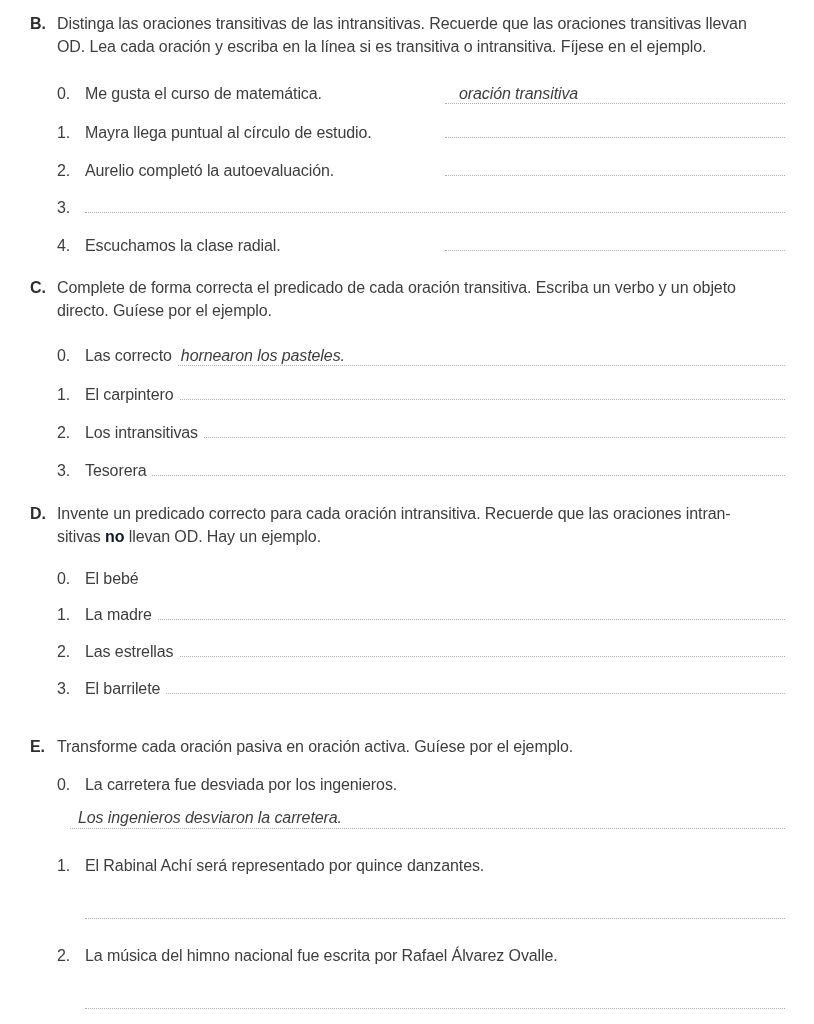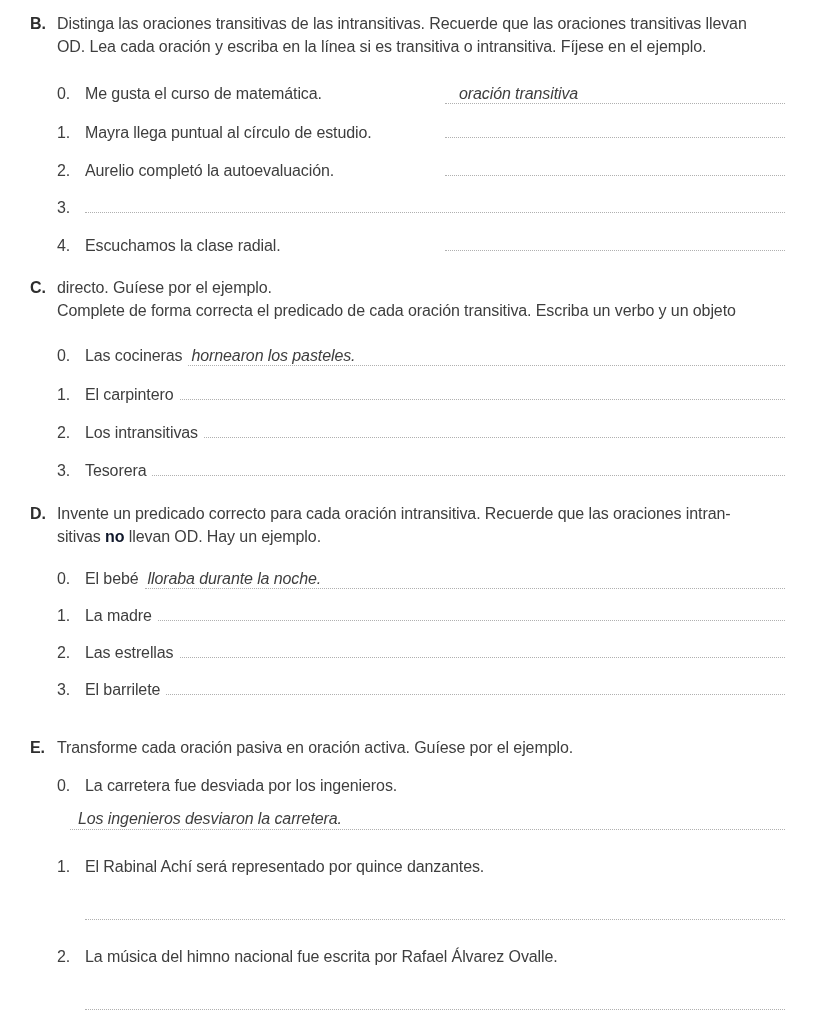--- a/index.html
+++ b/index.html
@@ -110,26 +110,26 @@
           <span class="sentence">Escuchamos la clase radial.</span>
           <span class="dotline"></span>
         </div>
       </div>
     </div>
   </div>
 
   <div class="section sec-cd sec-c">
     <div class="letter">C.</div>
     <div class="sec-body">
+      <div class="instr-line">Complete de forma correcta el predicado de cada oración transitiva. Escriba un verbo y un objeto</div>
       <div class="instr-line">directo. Guíese por el ejemplo.</div>
-      <div class="instr-line">Complete de forma correcta el predicado de cada oración transitiva. Escriba un verbo y un objeto</div>
       <div class="items">
         <div class="item">
           <span class="num">0.</span>
-          <span class="sentence">Las cocineras</span>
+          <span class="sentence">Las correcto</span>
           <span class="dotline"><span class="answer-italic">hornearon los pasteles.</span></span>
         </div>
         <div class="item">
           <span class="num">1.</span>
           <span class="sentence">El carpintero</span>
           <span class="dotline"></span>
         </div>
         <div class="item">
           <span class="num">2.</span>
           <span class="sentence">Los intransitivas</span>
@@ -146,21 +146,20 @@
 
   <div class="section sec-cd sec-d">
     <div class="letter">D.</div>
     <div class="sec-body">
       <div class="instr-line">Invente un predicado correcto para cada oración intransitiva. Recuerde que las oraciones intran-</div>
       <div class="instr-line"><span>sitivas </span><span class="bold">no</span><span> llevan OD. Hay un ejemplo.</span></div>
       <div class="items">
         <div class="item">
           <span class="num">0.</span>
           <span class="sentence">El bebé</span>
-          <span class="dotline"><span class="answer-italic">lloraba durante la noche.</span></span>
         </div>
         <div class="item">
           <span class="num">1.</span>
           <span class="sentence">La madre</span>
           <span class="dotline"></span>
         </div>
         <div class="item">
           <span class="num">2.</span>
           <span class="sentence">Las estrellas</span>
           <span class="dotline"></span>

